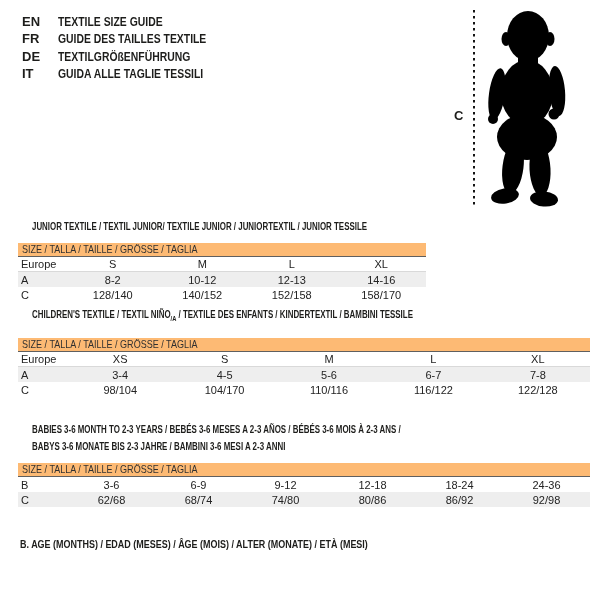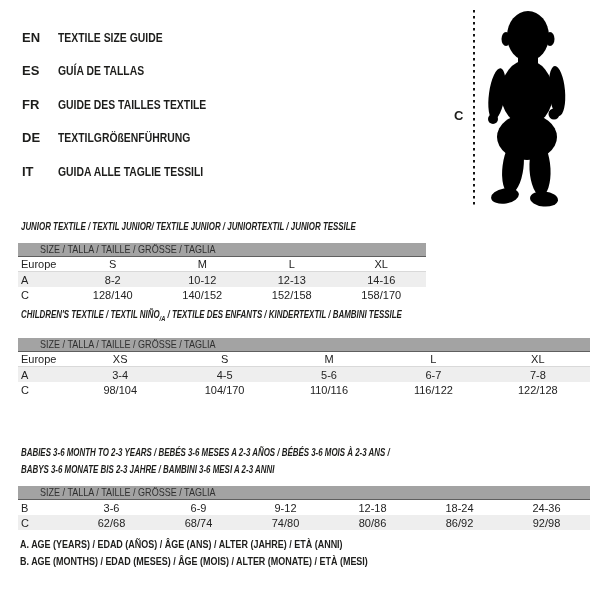--- a/index.html
+++ b/index.html
@@ -14,66 +14,62 @@
   .abs { position:absolute; }
 
   
   .cond   { display:inline-block; transform:scaleX(0.72); transform-origin:0 50%; white-space:nowrap; }
   .cond78 { display:inline-block; transform:scaleX(0.78); transform-origin:0 50%; white-space:nowrap; }
   .cond80 { display:inline-block; transform:scaleX(0.80); transform-origin:0 50%; white-space:nowrap; }
   .cond82 { display:inline-block; transform:scaleX(0.82); transform-origin:0 50%; white-space:nowrap; }
 
   
   .langs { left:22px; top:13px; }
-  .lang-row { display:flex; font-weight:bold; font-size:13px; line-height:17.4px;margin-top:16px; }
+  .lang-row { display:flex; font-weight:bold; font-size:13px; line-height:17.4px; }
   .lang-code { width:36px; flex:0 0 36px; }
   .lang-title { white-space:nowrap; }
 
   
   .figure-svg { left:440px; top:2px; }
   .c-label { left:454px; top:108px; font-weight:bold; font-size:13px; }
 
   
   .section { left:18px; }
   .sec1 { top:220px; width:408px; }
   .sec2 { top:308px; width:572px; }
-  .sec3 { top:444px; width:572px; }
-  .sec-title { font-weight:bold; font-size:11px; line-height:13px; margin-left:3px; white-space:nowrap;font-style:italic; }
+  .sec3 { top:421px; width:572px; }
+  .sec-title { font-weight:bold; font-size:11px; line-height:13px; margin-left:14px; white-space:nowrap; }
   .sec3 .sec-title { line-height:17px; }
   .gap1 { height:10px; } .gap2 { height:13px; } .gap3 { height:8px; }
   .title-sub { font-size:8px; vertical-align:sub; }
 
   .sizebar {
-    background:#a3a3a3;
+    background:#fdba74;
     border-bottom:1px solid #5f5f5f;
     height:14px; line-height:13px;
     font-size:11px; color:#303030;
-    padding-left:22px; overflow:hidden;
+    padding-left:4px; overflow:hidden;
   }
   .trow { display:flex; height:15px; align-items:center; font-size:11px; color:#232323; }
   .trow.stripe { background:#eeeeee; }
   .trow.rule { border-bottom:1px solid #d9d9d9; }
   .tlabel { flex:0 0 50px; padding-left:3px; }
   .tcell { flex:1 1 0; text-align:center; white-space:nowrap; }
 
   
   .legend { left:20px; top:536px; }
   .legend-line { font-weight:bold; font-size:11.5px; line-height:17.4px; white-space:nowrap; }
 </style>
 </head>
 <body>
 
 <div class="abs langs">
   <div class="lang-row">
     <span class="lang-code">EN</span>
     <span class="lang-title cond80">TEXTILE SIZE GUIDE</span>
-  </div>
-  <div class="lang-row">
-    <span class="lang-code">ES</span>
-    <span class="lang-title cond80">GUÍA DE TALLAS</span>
   </div>
   <div class="lang-row">
     <span class="lang-code">FR</span>
     <span class="lang-title cond80">GUIDE DES TAILLES TEXTILE</span>
   </div>
   <div class="lang-row">
     <span class="lang-code">DE</span>
     <span class="lang-title cond80">TEXTILGRÖßENFÜHRUNG</span>
   </div>
   <div class="lang-row">
@@ -194,18 +190,15 @@
     <span class="tcell">68/74</span>
     <span class="tcell">74/80</span>
     <span class="tcell">80/86</span>
     <span class="tcell">86/92</span>
     <span class="tcell">92/98</span>
   </div>
 </div>
 
 <div class="abs legend">
   <div class="legend-line">
-    <span class="cond78">A. AGE (YEARS) / EDAD (AÑOS) / ÂGE (ANS) / ALTER (JAHRE) / ETÀ (ANNI)</span>
-  </div>
-  <div class="legend-line">
     <span class="cond78">B. AGE (MONTHS) / EDAD (MESES) / ÂGE (MOIS) / ALTER (MONATE) / ETÀ (MESI)</span>
   </div>
 </div>
 
 </body></html>

